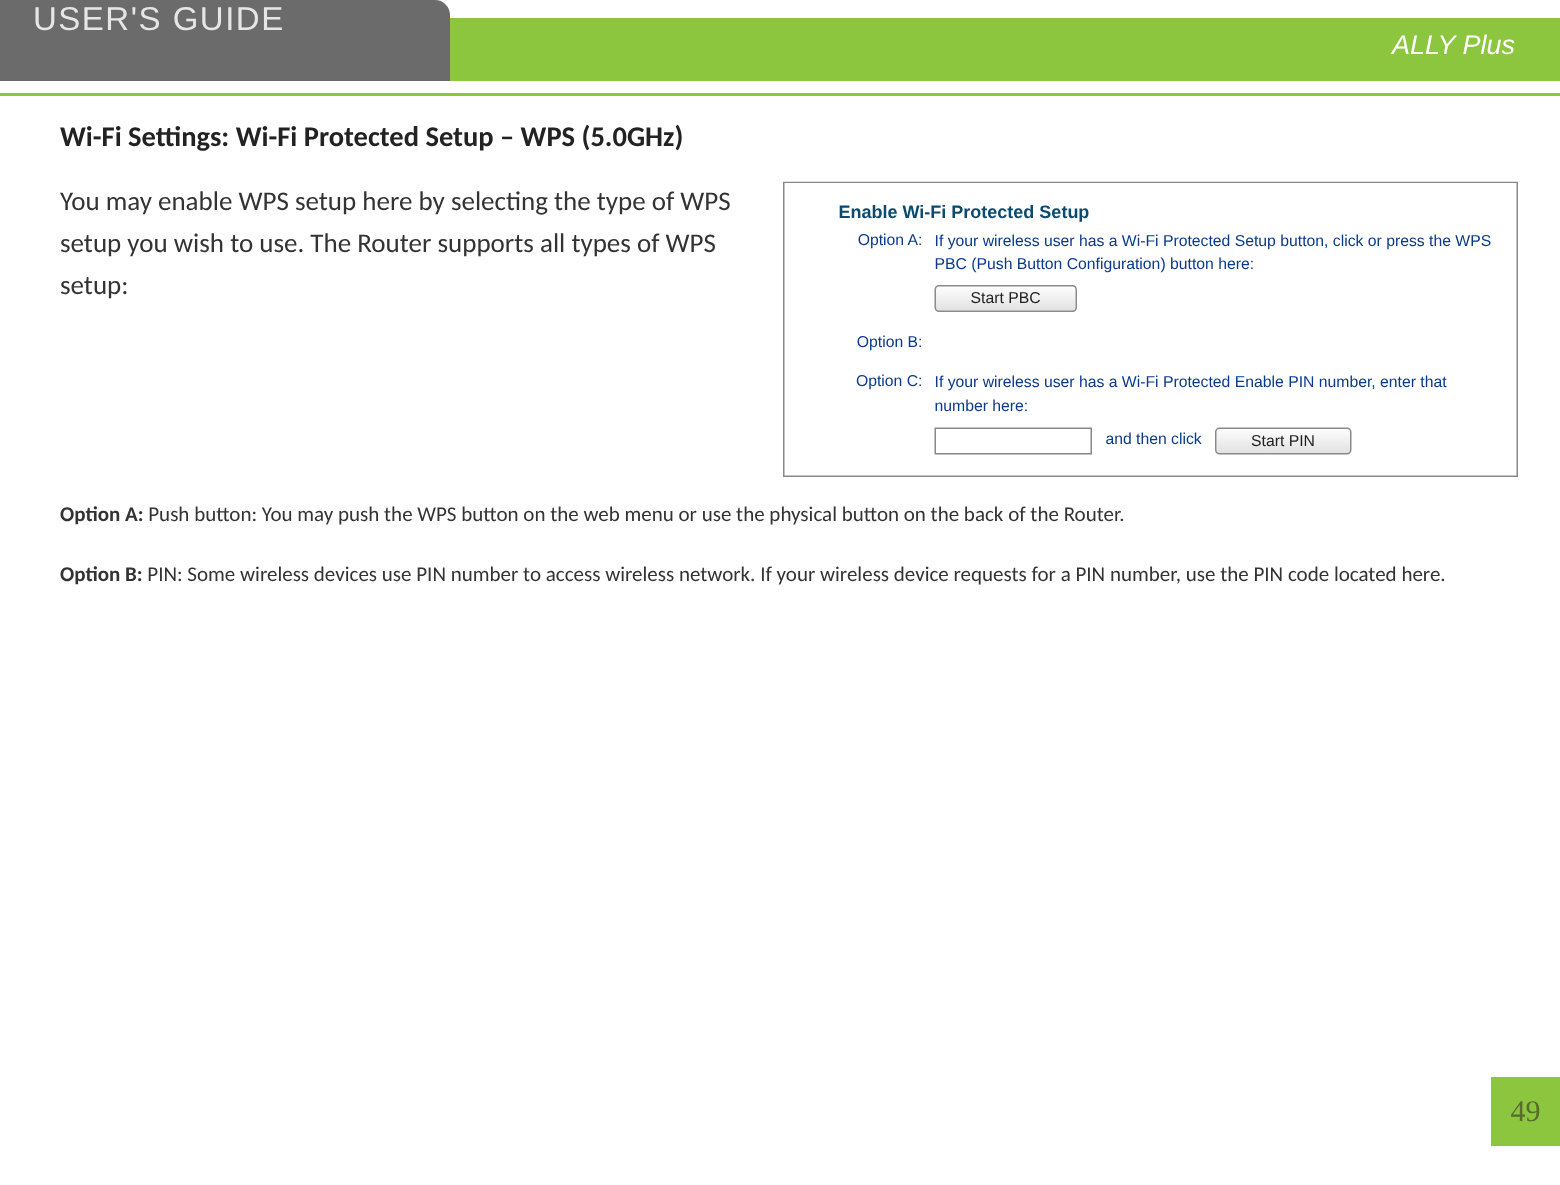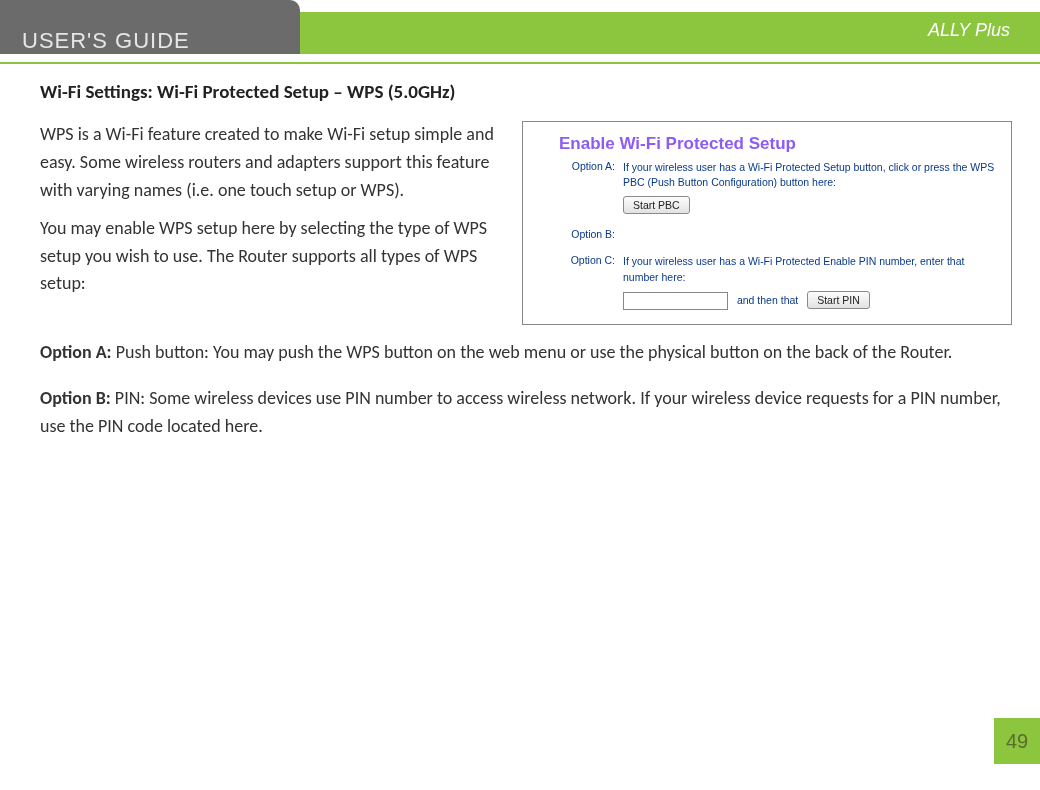--- a/index.html
+++ b/index.html
@@ -28,21 +28,21 @@
   }
   .header-gray-tab {
     position: absolute;
     left: 0;
     top: 0;
     width: 300px;
     height: 54px;
     background: #6b6b6b;
     border-top-right-radius: 10px;
     display: flex;
-    align-items: flex-end;
+    align-items: flex-start;
     padding-left: 22px;
     box-sizing: border-box;
   }
   .header-gray-tab span {
     color: #e6e6e6;
     font-family: "Segoe UI", Arial, sans-serif;
     font-size: 22px;
     letter-spacing: 1px;
     font-weight: 400;
   }
@@ -95,23 +95,23 @@
   
   .shot {
     float: right;
     width: 490px;
     border: 1px solid #888;
     box-sizing: border-box;
     padding: 10px 14px 12px 14px;
     font-family: Arial, sans-serif;
   }
   .shot-title {
-    font-size: 17px;
-    font-weight: 700;
-    color: #8b5cf6;
+    font-size: 12px;
+    font-weight: 700;
+    color: #0c4a6e;
     margin: 2px 0 6px 22px;
   }
   .shot-row {
     display: flex;
     margin-bottom: 14px;
   }
   .shot-row:last-child { margin-bottom: 2px; }
   .shot-label {
     flex: 0 0 78px;
     text-align: right;
@@ -132,21 +132,21 @@
   .shot-body .pinline .pin {
     font-weight: 700;
   }
   .btn {
     display: inline-block;
     background: linear-gradient(#fdfdfd, #e2e2e2);
     border: 1px solid #8a8a8a;
     border-radius: 3px;
     font-size: 10.5px;
     color: #222;
-    padding: 2px 9px;
+    padding: 2px 23px;
     margin-top: 2px;
     cursor: pointer;
   }
   .pin-input {
     width: 105px;
     height: 18px;
     border: 1px solid #888;
     font-size: 10.5px;
     padding: 1px 3px;
     box-sizing: border-box;
@@ -158,21 +158,21 @@
     margin: 0 6px;
     vertical-align: middle;
   }
 
   
   .options {
     clear: both;
     padding-top: 14px;
   }
   .opt {
-    font-size: 18px;
+    font-size: 14px;
     line-height: 1.55;
     color: #333;
     margin: 0 0 18px 0;
   }
   .opt .lead {
     font-weight: 700;
   }
 
   
   .pagenum {
@@ -180,40 +180,39 @@
     right: 0;
     bottom: 26px;
     width: 46px;
     height: 46px;
     background: #8cc63f;
     color: #5a6b2e;
     font-size: 20px;
     display: flex;
     align-items: center;
     justify-content: center;
-    font-family: Liberation Sans, sans-serif;
+    font-family: Liberation Serif, serif;
   }
 </style>
 </head>
 <body>
 
 <div class="page">
   <div class="header-green"></div>
   <div class="header-gray-tab">
     <span>USER'S GUIDE</span>
   </div>
   <div class="header-brand">ALLY Plus</div>
   <div class="header-rule"></div>
 
   <div class="content">
     <div class="section-title">Wi-Fi Settings: Wi-Fi Protected Setup – WPS (5.0GHz)</div>
 
     <div class="topwrap">
       <div class="intro-block">
-        <p class="intro">WPS is a Wi-Fi feature created to make Wi-Fi setup simple and easy.  Some wireless routers and adapters support this feature with varying names (i.e. one touch setup or WPS).</p>
         <p class="intro">You may enable WPS setup here by selecting the type of WPS setup you wish to use. The Router supports all types of WPS setup:</p>
       </div>
 
       <div class="shot">
         <div class="shot-title">Enable Wi-Fi Protected Setup</div>
 
         <div class="shot-row">
           <div class="shot-label">Option A:</div>
           <div class="shot-body">
             <div class="desc">If your wireless user has a Wi-Fi Protected Setup button, click or press the WPS PBC (Push Button Configuration) button here:</div>
@@ -223,21 +222,21 @@
 
         <div class="shot-row">
           <div class="shot-label">Option B:</div>
         </div>
 
         <div class="shot-row">
           <div class="shot-label">Option C:</div>
           <div class="shot-body">
             <div class="desc">If your wireless user has a Wi-Fi Protected Enable PIN number, enter that number here:</div>
             <input class="pin-input" type="text" value="" style="">
-            <span class="andthen">and then that</span>
+            <span class="andthen">and then click</span>
             <button class="btn">Start PIN</button>
           </div>
         </div>
       </div>
     </div>
 
     <div class="options">
       <p class="opt">
         <span class="lead">Option A: </span><span>Push button: You may push the WPS button on the web menu or use the physical button on the back of the Router.</span>
       </p>

